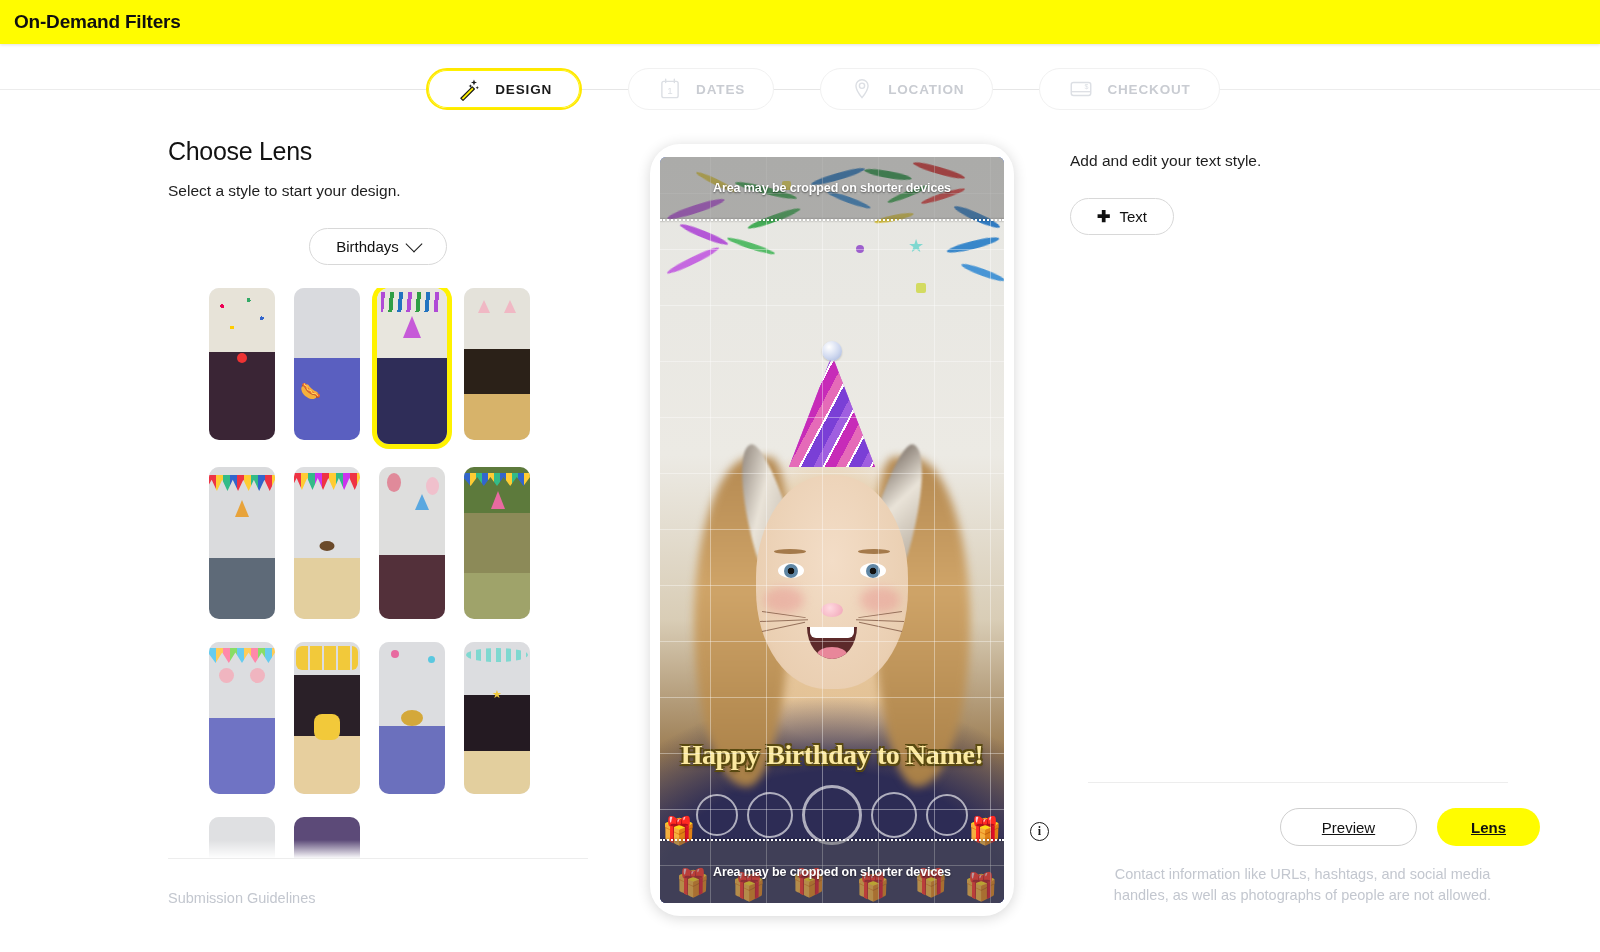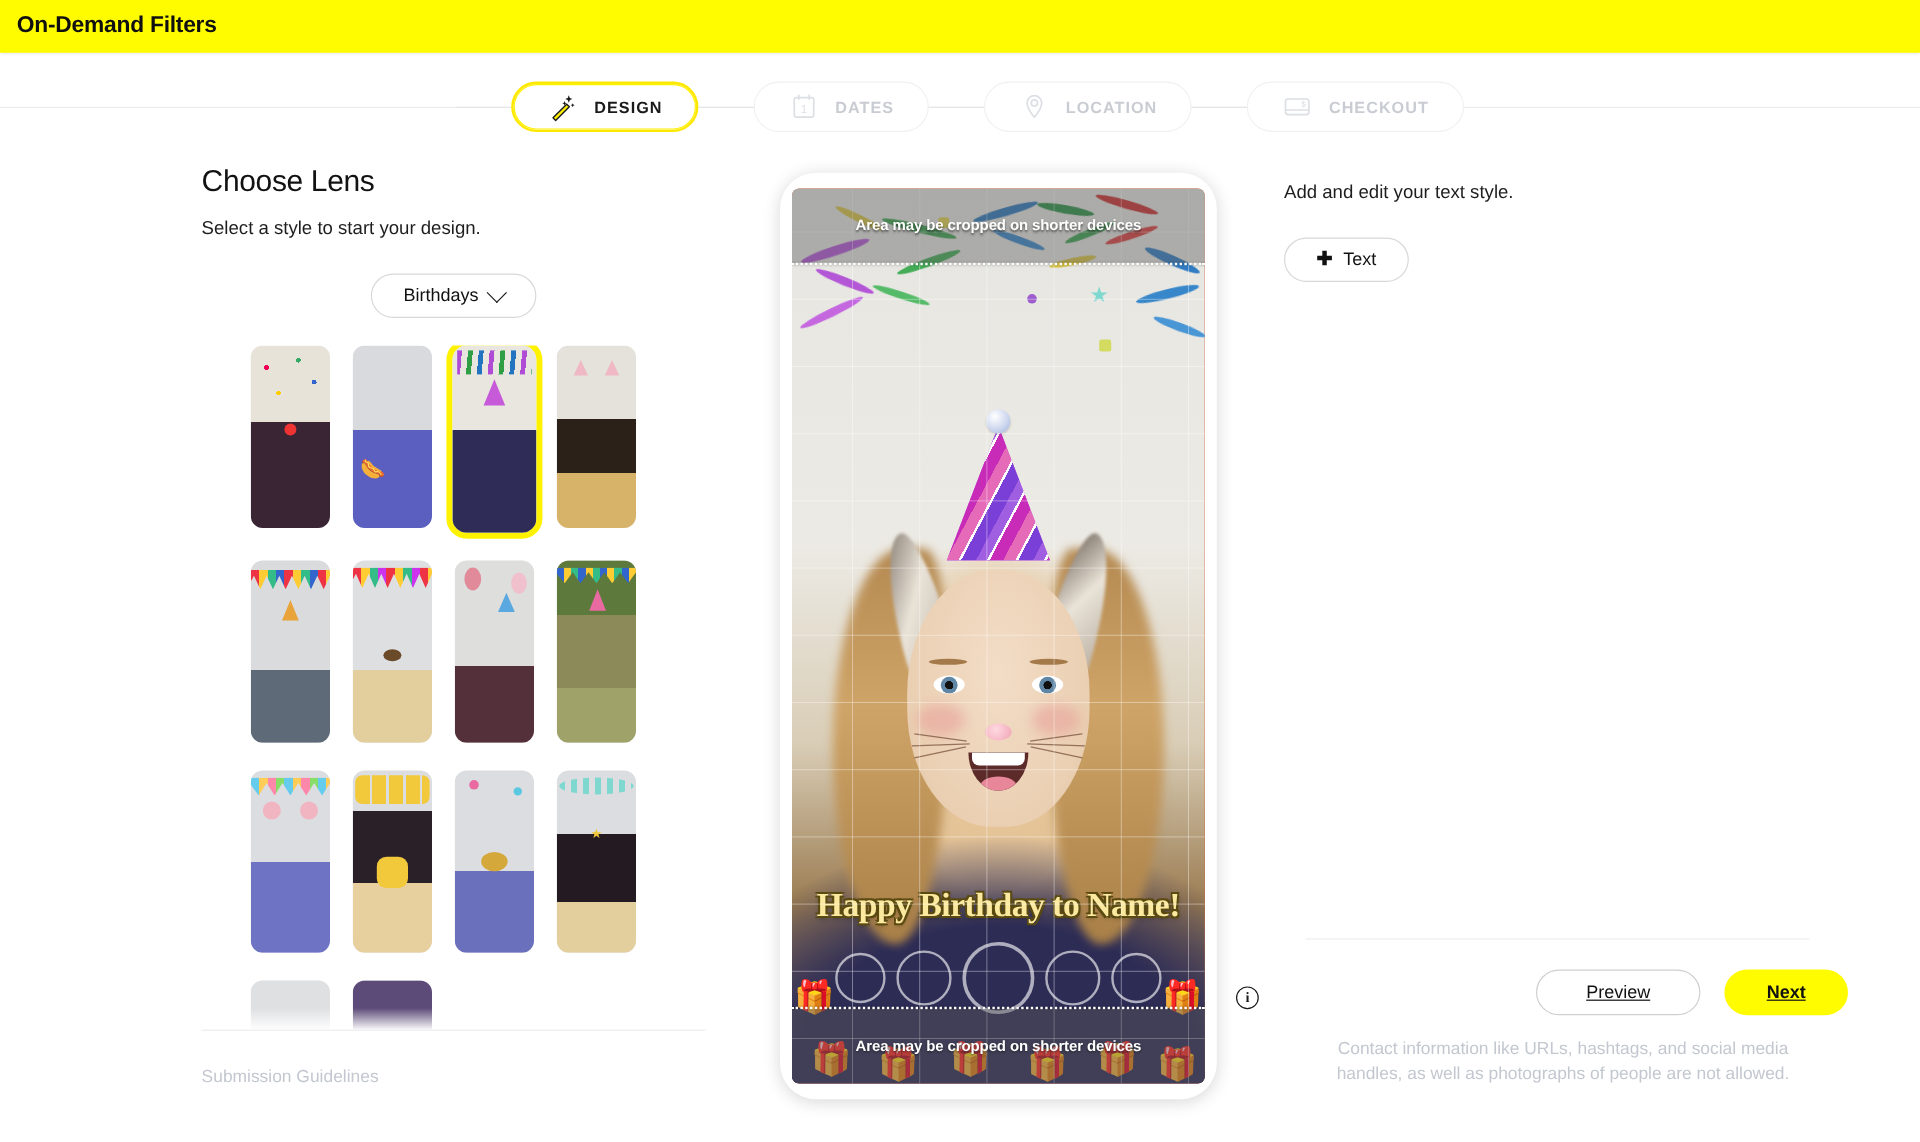--- a/index.html
+++ b/index.html
@@ -175,21 +175,21 @@
     position: absolute; left: 650px; top: 144px;
     width: 364px; height: 772px;
     background: #fff;
     border-radius: 30px;
     box-shadow: 0 2px 14px rgba(0,0,0,.16);
     padding: 13px 10px;
   }
   .screen {
     position: relative; width: 344px; height: 746px;
     border-radius: 6px; overflow: hidden;
-    background: #c2410c;
+    background: #1d4ed8;
   }
   
   .photo-bg {
     position: absolute; inset: 0;
     background:
       radial-gradient(ellipse 120% 42% at 50% 100%, #2d2c55 0%, #2d2c55 42%, rgba(45,44,85,0) 66%),
       radial-gradient(ellipse 46% 30% at 50% 62%, #e9c79a 0%, rgba(233,199,154,.85) 55%, rgba(233,199,154,0) 78%),
       linear-gradient(to bottom, #e6e6e2 0%, #eceae4 40%, #d9cdb6 62%, #9b7c52 80%, #3c3a63 100%);
   }
   .hair-l, .hair-r {
@@ -595,16 +595,16 @@
       <span class="plus-ico">✚</span>
       <span>Text</span>
     </div>
   </div>
 </div>
 
 <div class="right-div"></div>
 
 <div class="actions">
   <div class="btn btn-preview">Preview</div>
-  <div class="btn btn-next">Next</div>
+  <div class="btn btn-next">Lens</div>
 </div>
 
 <div class="disclaimer">Contact information like URLs, hashtags, and social media handles, as well as photographs of people are not allowed.</div>
 
 </body></html>

